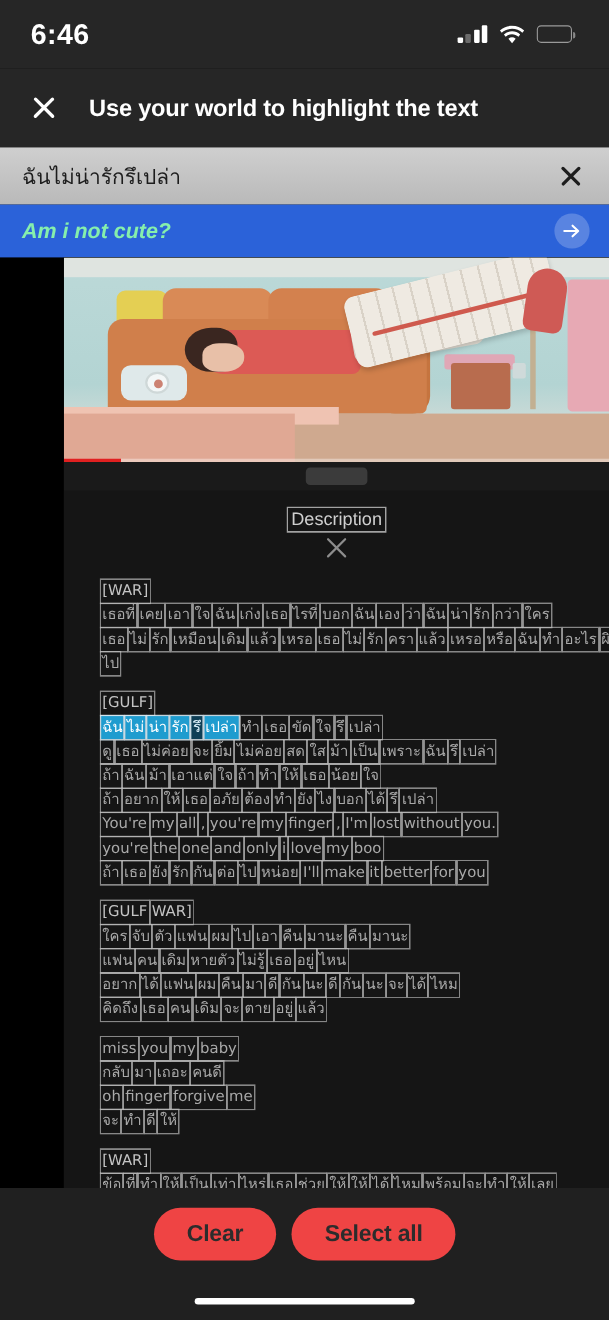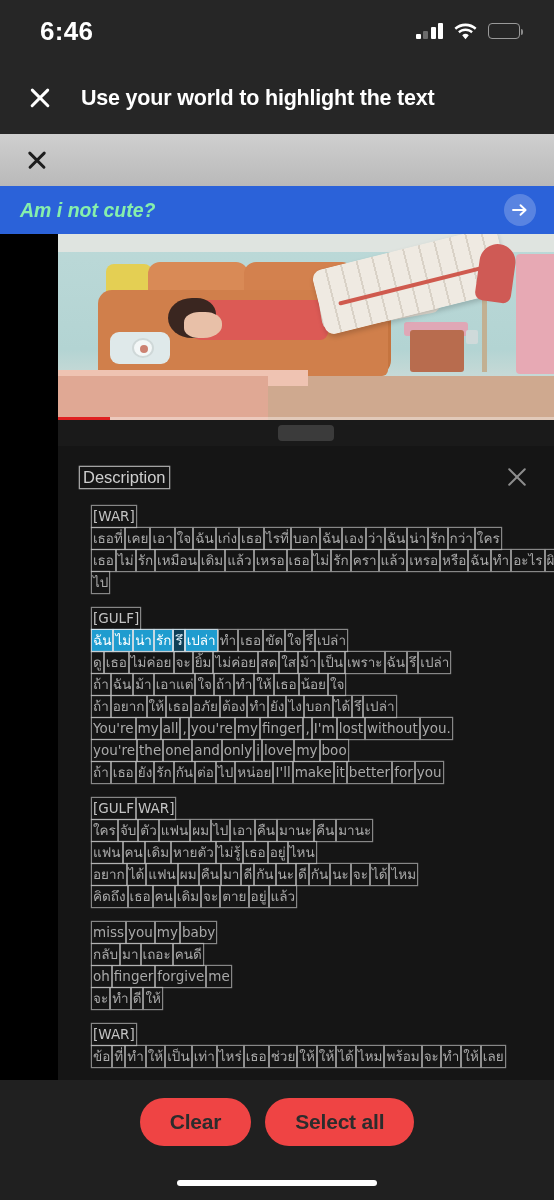--- a/index.html
+++ b/index.html
@@ -7,21 +7,21 @@
   body{
     width:554px; height:1200px; overflow:hidden;
     font-family:"Liberation Sans","DejaVu Sans",sans-serif;
     position:relative; background:#000;
   }
 
   
   .statusbar{
     position:absolute; top:0; left:0; width:554px; height:62px;
     background:#262626; display:flex; align-items:center;
-    justify-content:space-between; padding:0 34px 0 40px;
+    justify-content:space-between; padding:0 34px 0 28px;
   }
   .clock{ color:#fff; font-size:26px; font-weight:bold; letter-spacing:.3px; }
   .status-icons{ display:flex; align-items:center; gap:11px; }
   .signal{ display:flex; align-items:flex-end; gap:2.5px; height:16px; }
   .signal i{ display:block; width:5px; background:#fff; border-radius:1px; }
   .signal i.b1{ height:5px; background:#fff; }
   .signal i.b2{ height:8px; background:#6b6b6b; }
   .signal i.b3{ height:12px; background:#fff; }
   .signal i.b4{ height:16px; background:#fff; }
   .wifi{ width:23px; height:17px; position:relative; }
@@ -192,20 +192,21 @@
   }
   .v-pill{
     position:absolute; left:50%; top:5px; transform:translateX(-50%);
     width:56px; height:16px; background:#3b3b3b; border-radius:4px;
   }
 
   
   .desc-head{
     display:flex; align-items:center; justify-content:space-between;
     padding:16px 22px 4px 22px;
+    flex-direction:column;
   }
   .desc-title{
     color:#cfcfcf; font-size:16.5px;
     box-shadow:0 0 0 1.3px rgba(210,210,210,.75); padding:1px 3px;
   }
   .desc-x{ width:30px; height:30px; position:relative; cursor:pointer; }
   .desc-x:before,.desc-x:after{
     content:""; position:absolute; left:50%; top:50%;
     width:24px; height:2px; background:#8d8d8d; border-radius:1px;
   }
@@ -274,20 +275,21 @@
     </span>
   </div>
 </div>
 
 <div class="titlebar">
   <div class="close-x"></div>
   <div class="title-text">Use your world to highlight the text</div>
 </div>
 
 <div class="src-bar">
+  <div class="src-text">ฉันไม่น่ารักรึเปล่า</div>
   <div class="bar-x"></div>
 </div>
 
 <div class="dst-bar">
   <div class="dst-text">Am i not cute?</div>
   <div class="arrow-btn">
     <svg width="18" height="18" viewBox="0 0 18 18">
       <path d="M2 9h12M9.5 4.2L14.6 9l-5.1 4.8" stroke="#fff" stroke-width="1.9" fill="none" stroke-linecap="round" stroke-linejoin="round"></path>
     </svg>
   </div>

